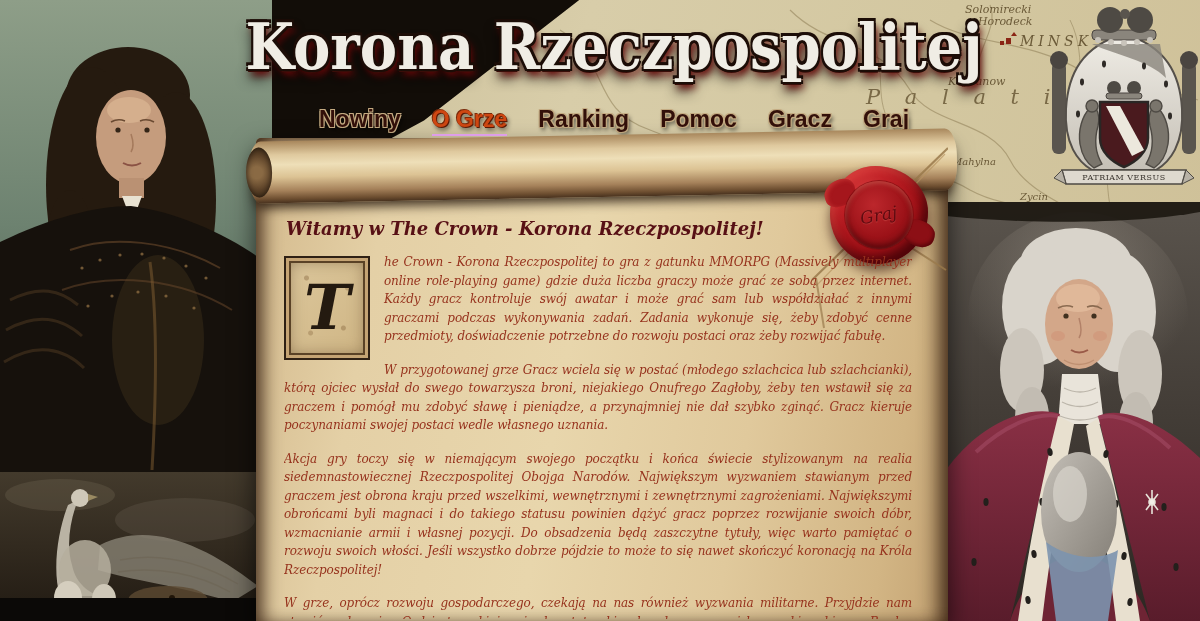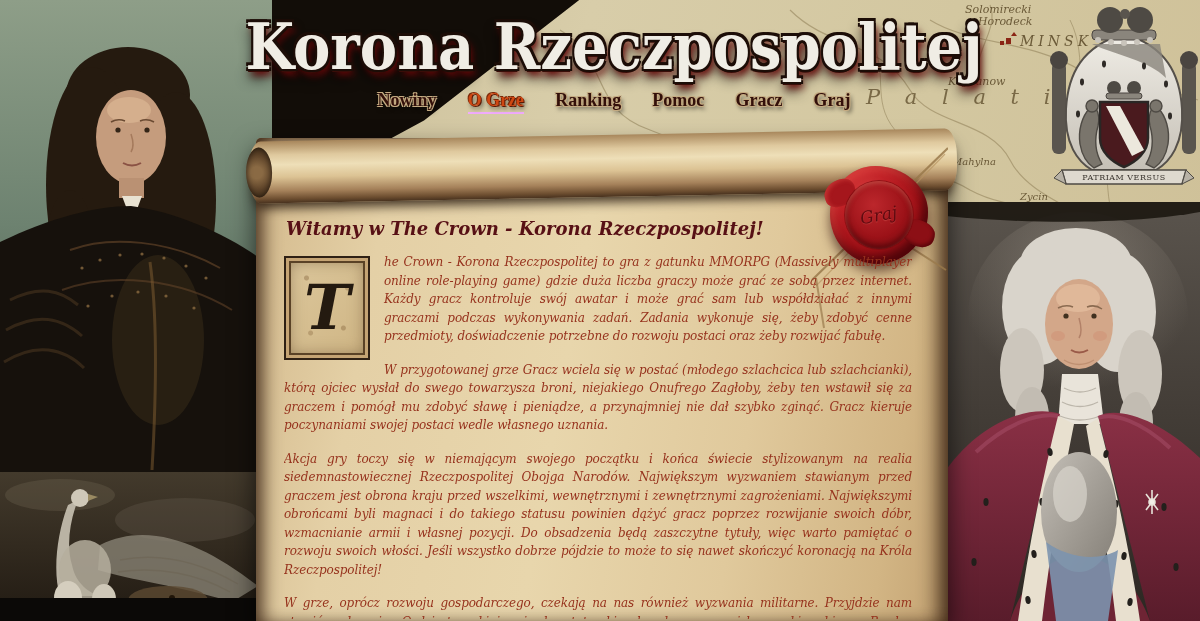--- a/index.html
+++ b/index.html
@@ -27,22 +27,22 @@
   
   #page-title{position:absolute;top:6px;left:0;width:1200px;padding-left:28px;
       box-sizing:border-box;text-align:center;font-family:"DejaVu Serif",serif;
       font-weight:bold;font-size:56px;line-height:1.3;color:#f0ede5;
       transform:scaleY(1.12);transform-origin:top center;letter-spacing:0;
       text-shadow:2px 2px 0 #1c0d07,-2px 2px 0 #1c0d07,2px -2px 0 #1c0d07,
         -2px -2px 0 #1c0d07,0 3px 0 #3a0d08,3px 6px 7px rgba(110,8,8,.95),
         0 8px 12px rgba(0,0,0,.85);}
   #main-nav{position:absolute;top:90px;left:0;width:1200px;padding-left:28px;
       box-sizing:border-box;text-align:center;}
-  .nav-item{display:inline-block;margin:0 13px;font-family:Liberation Serif, serif;
-      font-weight:bold;font-size:18px;color:#33100a;cursor:pointer;text-decoration:none;
+  .nav-item{display:inline-block;margin:16px 13px;font-family:Liberation Sans, sans-serif;
+      font-weight:bold;font-size:23px;color:#33100a;cursor:pointer;text-decoration:none;
       text-shadow:1px 1px 0 #c4ab82,-1px -1px 0 #c4ab82,1px -1px 0 #c4ab82,
         -1px 1px 0 #c4ab82,2px 3px 4px rgba(0,0,0,.65);}
   .nav-item.active{color:#cf4712;border-bottom:2px solid #f0abfc;padding-bottom:1px;
       text-shadow:1px 1px 0 #5a1a06,-1px -1px 0 #7a2a0a,2px 3px 4px rgba(0,0,0,.6);}
 
   
   #parchment{position:absolute;left:256px;top:138px;width:692px;height:483px;
       background:linear-gradient(100deg,#d3b98c 0%,#e4d0a6 18%,#e8d6ac 45%,
                  #e0c99c 70%,#d2b584 90%,#c3a272 100%);
       border-radius:5px 5px 0 0;

